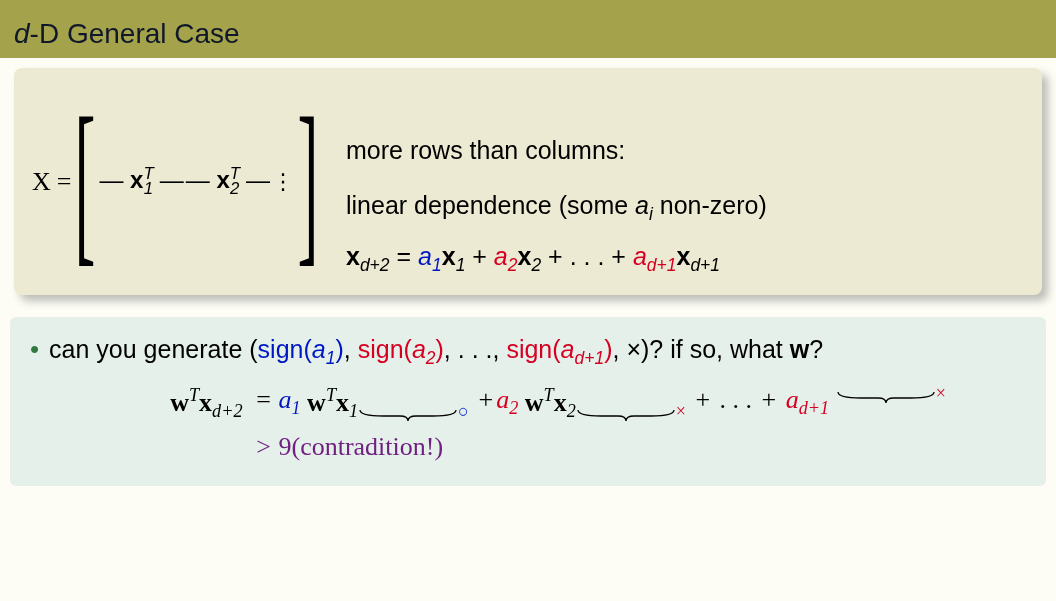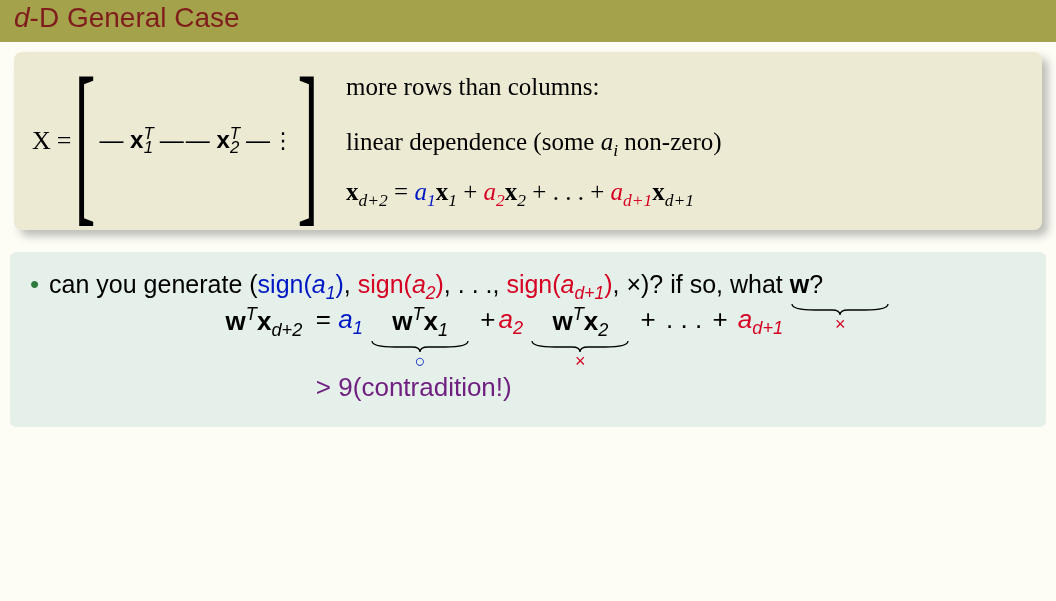--- a/index.html
+++ b/index.html
@@ -6,22 +6,22 @@
   body {
     width: 1056px;
     height: 601px;
     font-family: Arial, Helvetica, sans-serif;
     background: #fdfdf6;
     overflow: hidden;
   }
   .slide { width: 100%; height: 100%; }
   .titlebar {
     background: #a4a24a;
-    color: #7f1d1d;
-    padding: 2px 14px 8px;
+    color: #0f172a;
+    padding: 18px 14px 8px;
     font-size: 28px;
   }
   .titlebar .d-italic { font-style: italic; }
   .topblock {
     margin: 10px 14px 0 14px;
     background: #edead3;
     border-radius: 8px;
     box-shadow: 6px 6px 8px rgba(0,0,0,0.25);
     padding: 14px 18px 14px 18px;
     display: flex;
@@ -52,50 +52,53 @@
     font-family: Arial, Helvetica, sans-serif;
     min-width: 190px;
   }
   .row { white-space: nowrap; }
   .xb { font-weight: bold; }
   .sups { font-style: italic; font-size: 0.7em; vertical-align: super; }
   .subs { font-style: italic; font-size: 0.7em; vertical-align: sub; }
   .topright {
     font-size: 25px;
     line-height: 1.7;
-    font-family: Liberation Serif, serif;
+    font-family: Liberation Sans, sans-serif;
+    margin-top: 47px;
   }
   .ai { font-style: italic; }
   .blue { color: #0018c4; }
   .red { color: #d60022; }
   .purple { color: #702080; }
   .bottomblock {
     margin: 22px 10px 0 10px;
     background: #e5f0ea;
     border-radius: 6px;
     padding: 18px 20px 24px 20px;
     font-size: 25px;
   }
   .bullet-row { display: flex; align-items: flex-start; gap: 10px; }
   .bullet-dot { color: #2f7a3c; font-size: 26px; line-height: 1.1; }
   .eqblock {
+    margin-top: 16px;
     margin-left: 60px;
-    font-family: Liberation Sans, sans-serif;
+    font-family: Liberation Serif, serif;
     font-size: 26px;
     display: grid;
     grid-template-columns: auto 30px auto;
+    row-gap: 10px;
     align-items: start;
   }
   .lhs { text-align: right; padding-right: 6px; }
   .rel { text-align: center; }
   .rhs { text-align: left; }
   .term {
     display: inline-flex;
-    flex-direction: column;
-    align-items: center;
+    flex-direction: row;
+    align-items: flex-end;
     vertical-align: top;
   }
   .termtop { white-space: nowrap; }
   .brace {
     width: 100%;
     height: 14px;
     margin-top: -2px;
   }
   .brace svg { width: 100%; height: 14px; display: block; }
   .underlabel { font-size: 18px; margin-top: -2px; }

